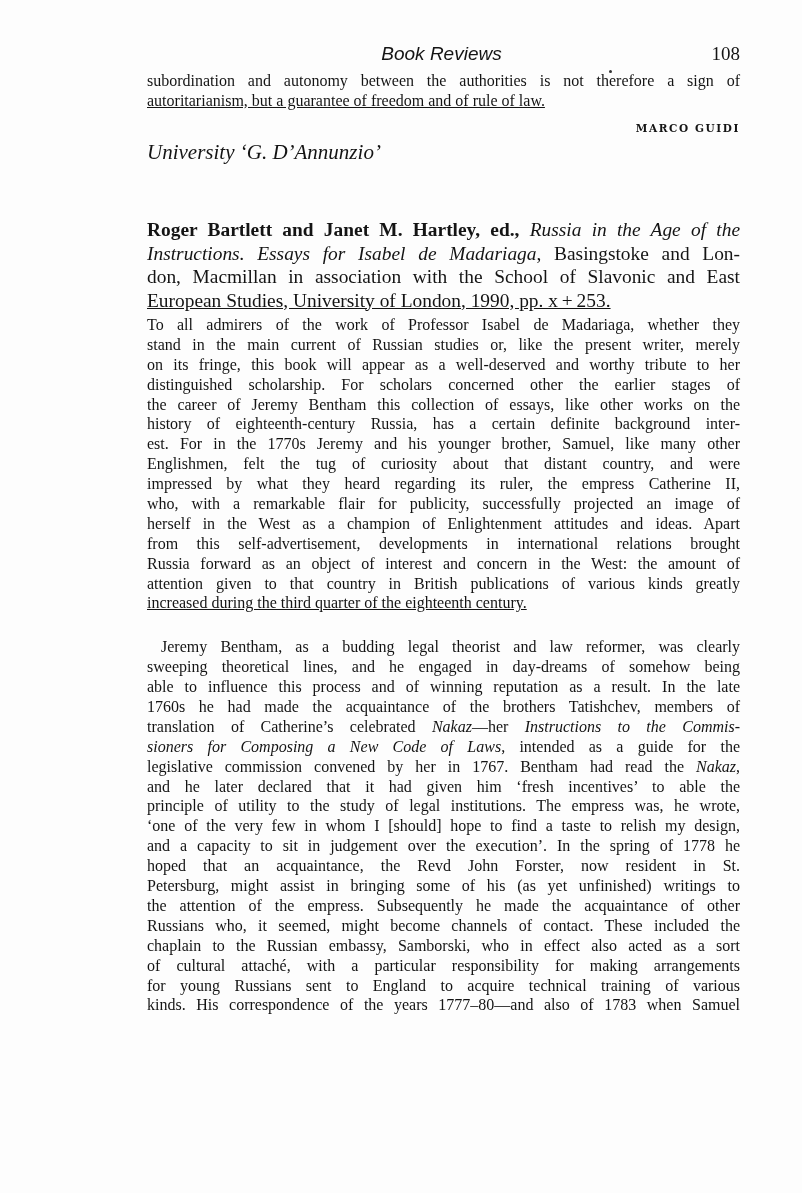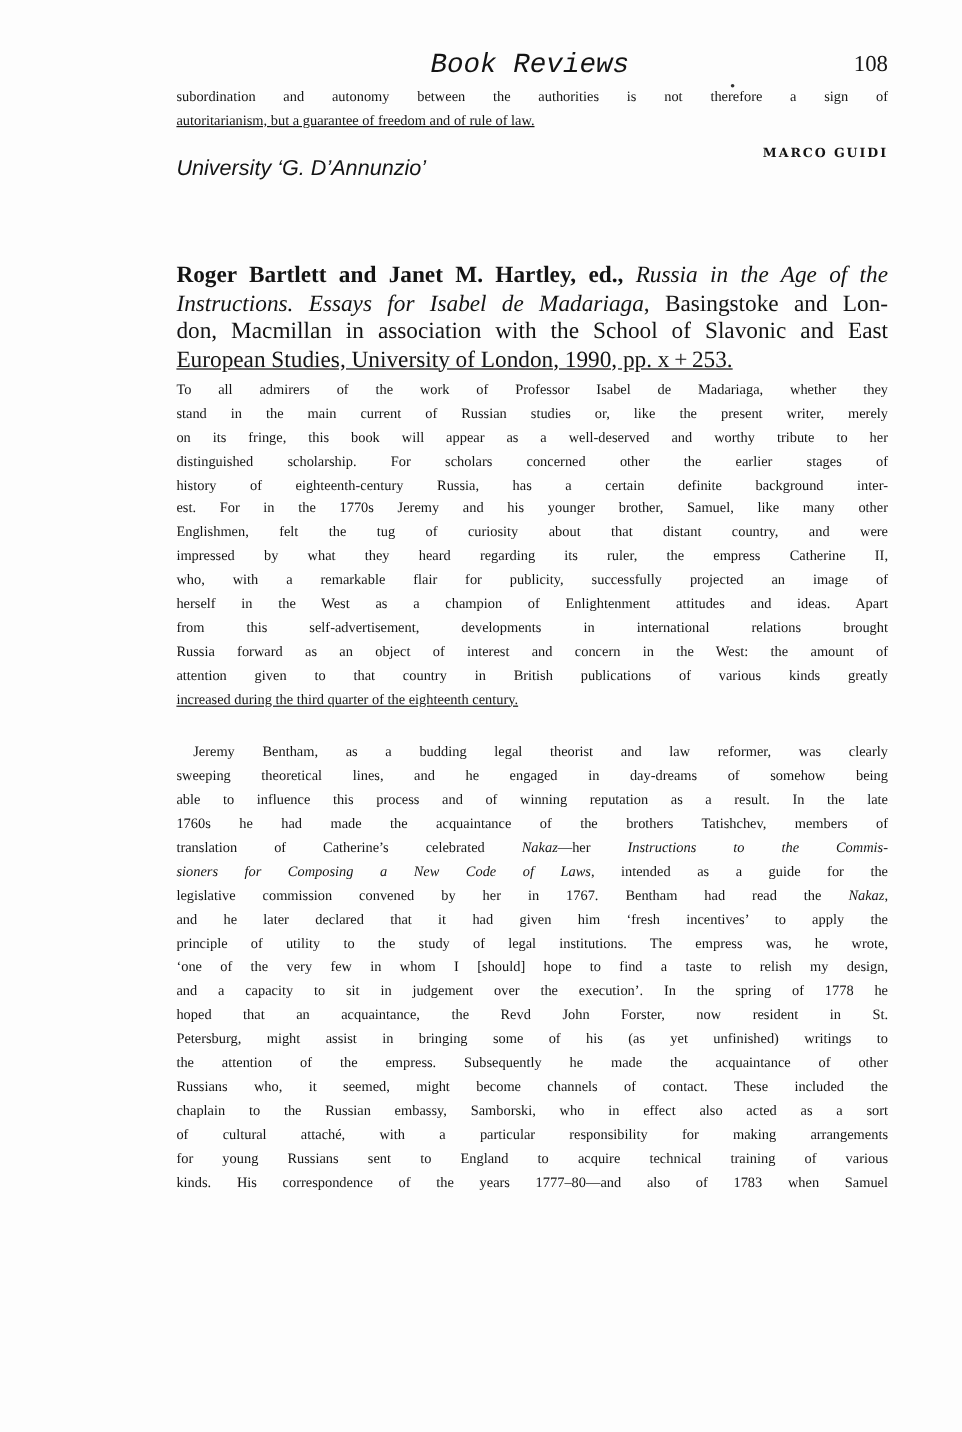--- a/index.html
+++ b/index.html
@@ -25,23 +25,23 @@
     position: absolute;
     top: 42px;
     left: 147px;
     width: 593px;
     height: 24px;
   }
   .running-title {
     position: absolute;
     left: 0; right: 4px;
     text-align: center;
-    font-family: Liberation Mono, monospace;
+    font-family: Liberation Sans, sans-serif;
     font-style: italic;
-    font-size: 23px;
+    font-size: 19px;
     line-height: 24px;
   }
   .page-number {
     position: absolute;
     right: 0;
     top: 0;
     font-family: "Liberation Serif", serif;
     font-size: 19px;
     line-height: 24px;
   }
@@ -49,21 +49,21 @@
     position: absolute;
     left: 147px;
     width: 593px;
   }
   .line {
     display: block;
     white-space: nowrap;
     text-align: justify;
     text-align-last: justify;
     font-family: "Liberation Serif", serif;
-    font-size: 12px;
+    font-size: 16px;
     line-height: 19.9px;
     height: 19.9px;
     overflow: visible;
   }
   .line.last {
     text-align-last: left;
     text-decoration: underline;
   }
   .line.indent {
     padding-left: 14px;
@@ -78,25 +78,25 @@
     width: 593px;
     text-align: right;
     font-family: "DejaVu Serif", serif;
     font-weight: bold;
     font-size: 10.5px;
     letter-spacing: 1.6px;
     line-height: 16px;
   }
   .affiliation {
     position: absolute;
-    top: 130px;
+    top: 142px;
     left: 147px;
-    font-family: Liberation Sans, sans-serif;
+    font-family: Liberation Serif, serif;
     font-style: italic;
-    font-size: 18px;
+    font-size: 21px;
     line-height: 20px;
   }
   .citation { top: 218px; }
   .citation .line {
     font-size: 19.4px;
     line-height: 23.5px;
     height: 23.5px;
   }
   .author { font-weight: bold; }
   .it { font-style: italic; }
@@ -133,38 +133,39 @@
     <span class="line"><span class="it">Instructions. Essays for Isabel de Madariaga</span><span>, Basingstoke and Lon-</span></span>
     <span class="line">don, Macmillan in association with the School of Slavonic and East</span>
     <span class="line last">European Studies, University of London, 1990, pp. x + 253.</span>
   </div>
 
   <div class="block body-text" id="body-text">
       <span class="line">To all admirers of the work of Professor Isabel de Madariaga, whether they</span>
       <span class="line">stand in the main current of Russian studies or, like the present writer, merely</span>
       <span class="line">on its fringe, this book will appear as a well-deserved and worthy tribute to her</span>
       <span class="line">distinguished scholarship. For scholars concerned other the earlier stages of</span>
+      <span class="line">the career of Jeremy Bentham this collection of essays, like other works on the</span>
       <span class="line">history of eighteenth-century Russia, has a certain definite background inter-</span>
       <span class="line">est. For in the 1770s Jeremy and his younger brother, Samuel, like many other</span>
       <span class="line">Englishmen, felt the tug of curiosity about that distant country, and were</span>
       <span class="line">impressed by what they heard regarding its ruler, the empress Catherine II,</span>
       <span class="line">who, with a remarkable flair for publicity, successfully projected an image of</span>
       <span class="line">herself in the West as a champion of Enlightenment attitudes and ideas. Apart</span>
       <span class="line">from this self-advertisement, developments in international relations brought</span>
       <span class="line">Russia forward as an object of interest and concern in the West: the amount of</span>
       <span class="line">attention given to that country in British publications of various kinds greatly</span>
       <span class="line last">increased during the third quarter of the eighteenth century.</span>
       <span class="line indent">Jeremy Bentham, as a budding legal theorist and law reformer, was clearly</span>
       <span class="line">sweeping theoretical lines, and he engaged in day-dreams of somehow being</span>
       <span class="line">able to influence this process and of winning reputation as a result. In the late</span>
       <span class="line">1760s he had made the acquaintance of the brothers Tatishchev, members of</span>
       <span class="line"><span>translation of Catherine’s celebrated </span><span class="it">Nakaz</span><span>—her </span><span class="it">Instructions to the Commis-</span></span>
       <span class="line"><span class="it">sioners for Composing a New Code of Laws</span><span>, intended as a guide for the</span></span>
       <span class="line"><span>legislative commission convened by her in 1767. Bentham had read the </span><span class="it">Nakaz</span><span>,</span></span>
-      <span class="line">and he later declared that it had given him ‘fresh incentives’ to apply the</span>
+      <span class="line">and he later declared that it had given him ‘fresh incentives’ to able the</span>
       <span class="line">principle of utility to the study of legal institutions. The empress was, he wrote,</span>
       <span class="line">‘one of the very few in whom I [should] hope to find a taste to relish my design,</span>
       <span class="line">and a capacity to sit in judgement over the execution’. In the spring of 1778 he</span>
       <span class="line">hoped that an acquaintance, the Revd John Forster, now resident in St.</span>
       <span class="line">Petersburg, might assist in bringing some of his (as yet unfinished) writings to</span>
       <span class="line">the attention of the empress. Subsequently he made the acquaintance of other</span>
       <span class="line">Russians who, it seemed, might become channels of contact. These included the</span>
       <span class="line">chaplain to the Russian embassy, Samborski, who in effect also acted as a sort</span>
       <span class="line">of cultural attaché, with a particular responsibility for making arrangements</span>
       <span class="line">for young Russians sent to England to acquire technical training of various</span>

